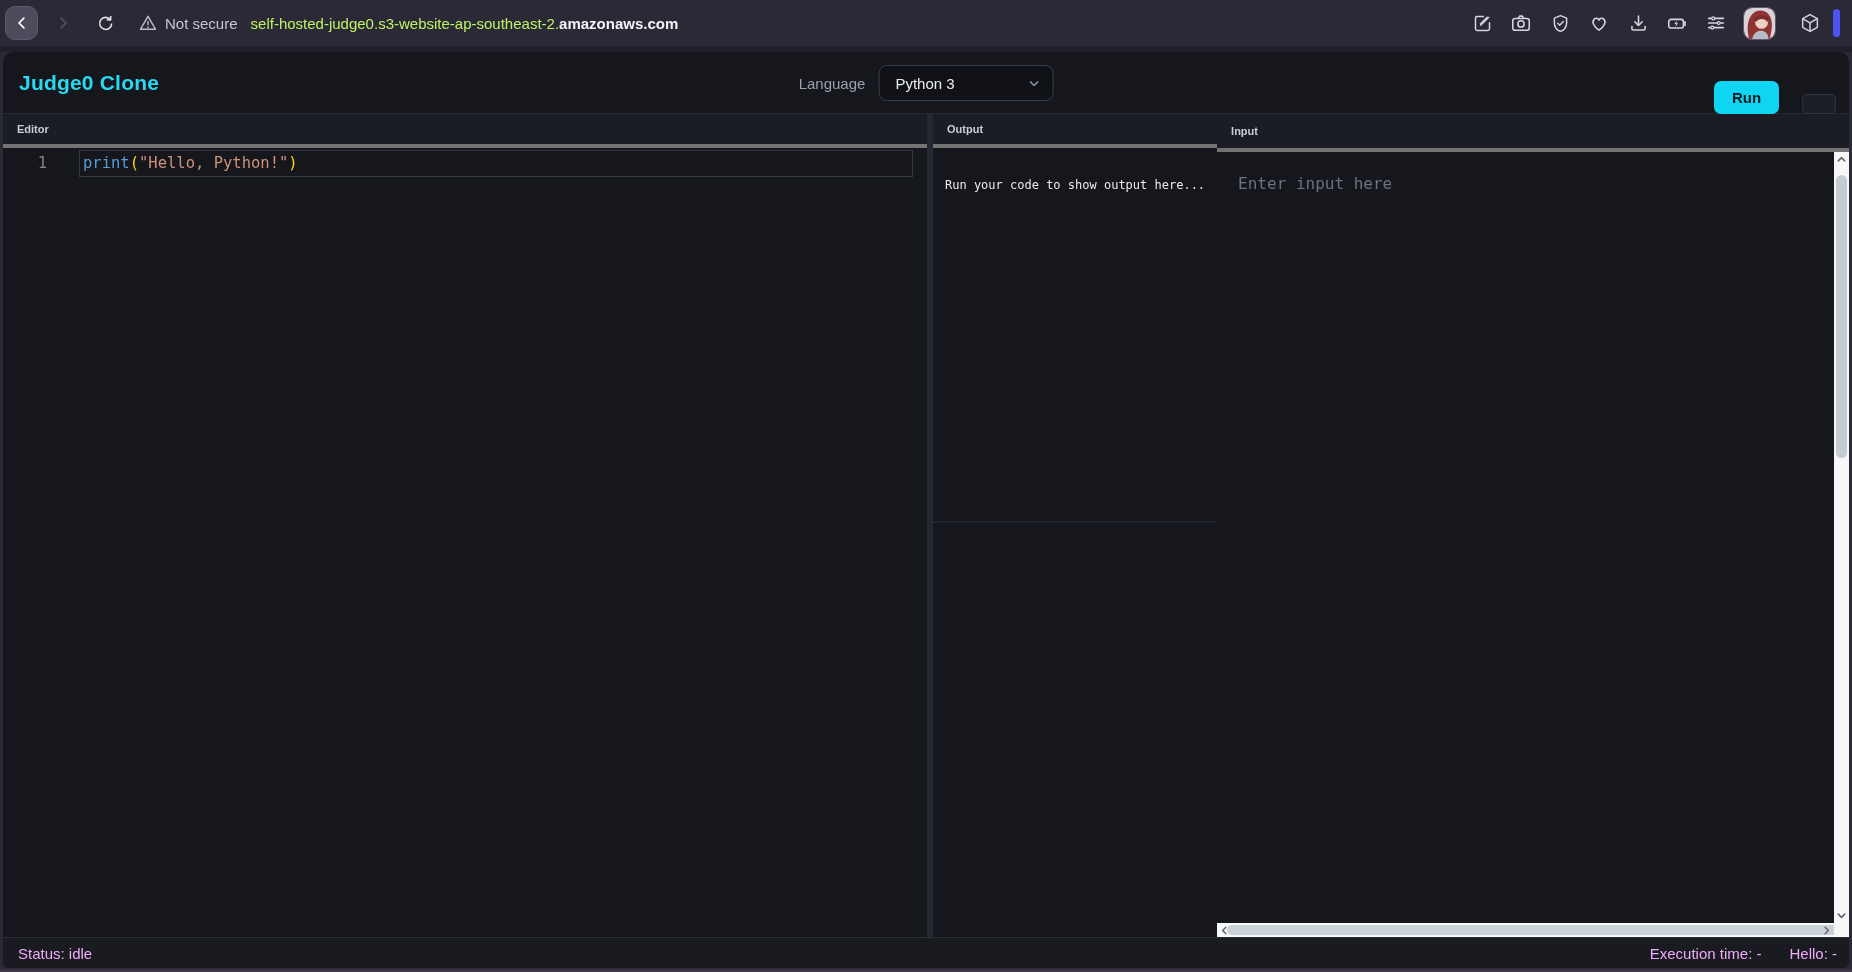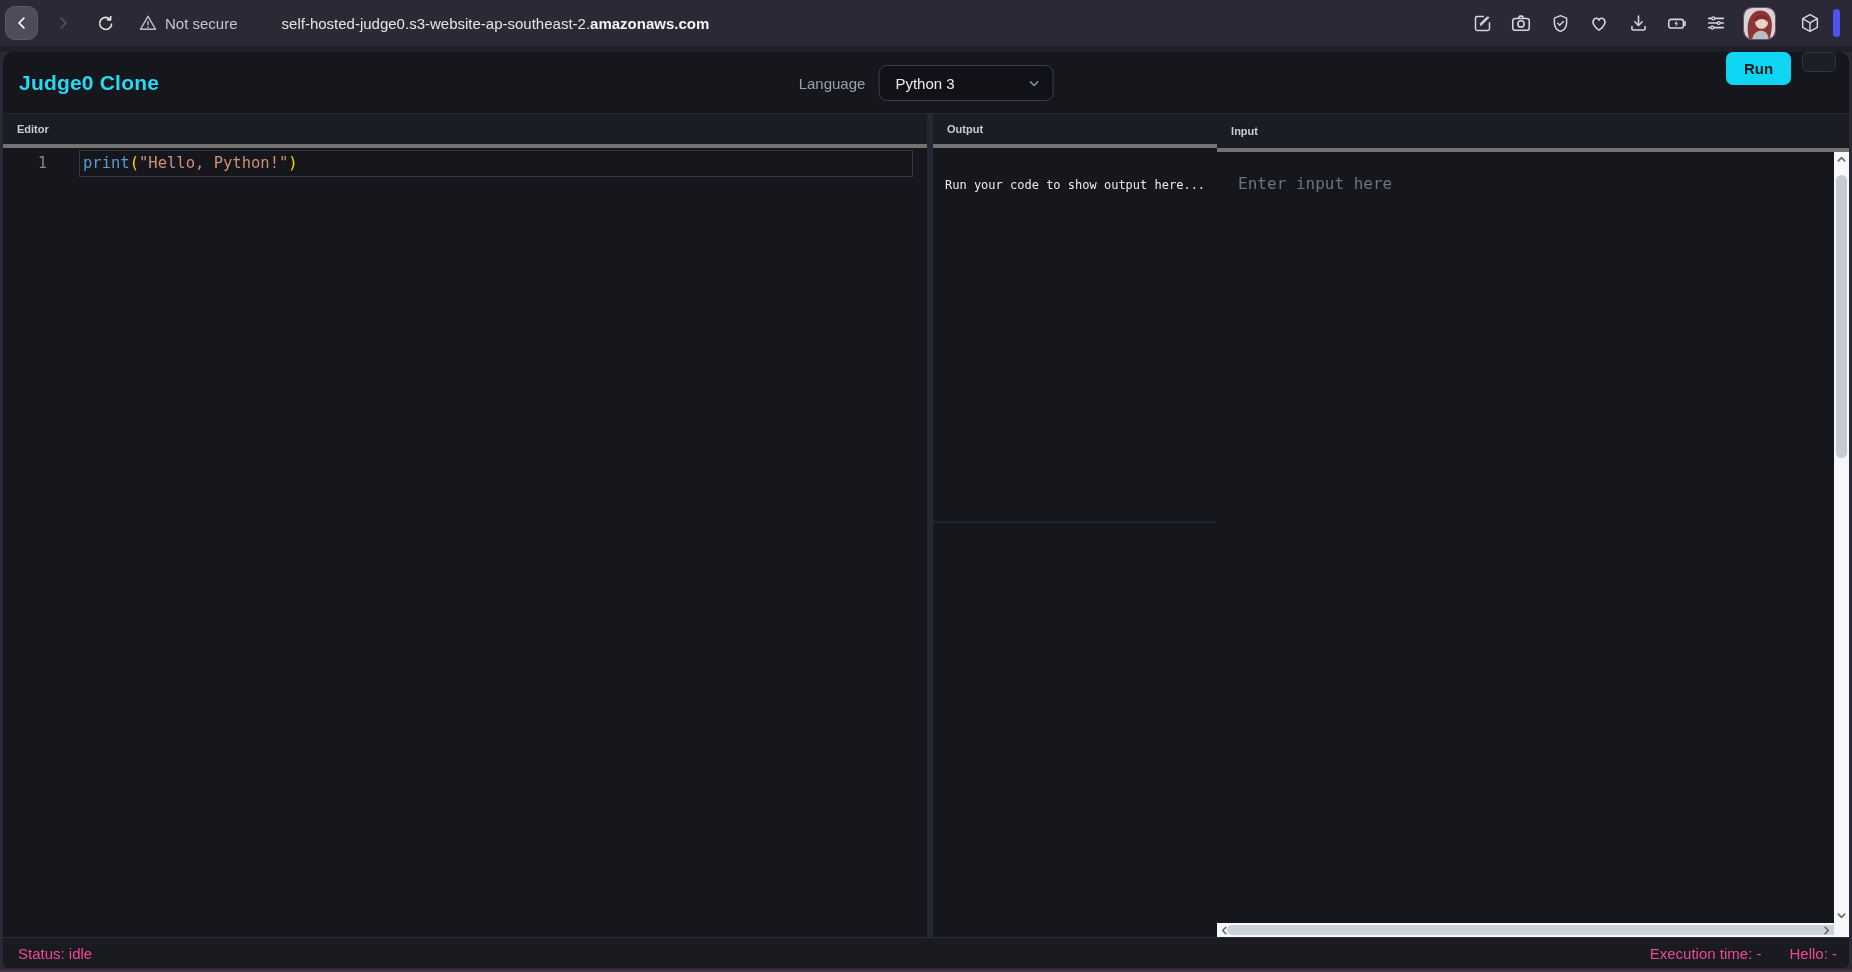--- a/index.html
+++ b/index.html
@@ -10,21 +10,21 @@
   .chrome { position:absolute; top:0; left:0; width:1852px; height:46px;
             display:flex; align-items:center; padding:0 12px 0 5px; color:#d6d4de; }
   .chrome-strip { position:absolute; top:46px; left:0; width:1852px; height:6px; background:#201e29; }
   .nav-btn { display:flex; align-items:center; justify-content:center; cursor:pointer; }
   .back-btn { width:33px; height:34px; background:#4e4b5c; border:1px solid #5d5a6b; border-radius:10px; }
   .fwd-btn { width:26px; height:30px; margin-left:12px; }
   .refresh-btn { width:26px; height:30px; margin-left:16px; }
   .security { display:flex; align-items:center; gap:7px; margin-left:20px; cursor:pointer; }
   .not-secure { font-size:15px; color:#c7c5d1; }
   .addr { flex:1; margin-left:13px; font-size:15px; white-space:nowrap; overflow:hidden; cursor:text; }
-  .addr .dim { color:#e5e5e5;margin-left:31px; }
+  .addr .dim { color:#bef264; }
   .addr .bold { color:#f4f3f8; font-weight:700; }
   .chrome-icons { display:flex; align-items:center; gap:17px; margin-right:20px; }
   .cicon { width:22px; height:22px; display:flex; align-items:center; justify-content:center; cursor:pointer; }
   .avatar { width:31px; height:31px; border-radius:8px; overflow:hidden; cursor:pointer; outline:1px solid #6a5470; }
   .corner-island { display:flex; align-items:center; gap:12px; margin-left:4px; }
   .accent-bar { width:7px; height:28px; border-radius:4px; background:#4b53f0; cursor:pointer; }
 
   
   .content { position:absolute; left:3px; top:52px; width:1846px; height:916px;
              background:#15171c; border-radius:10px 10px 6px 6px; overflow:hidden;
@@ -32,21 +32,21 @@
 
   .app-header { height:62px; flex:none; position:relative; border-bottom:1px solid #262a32;
                 display:flex; align-items:center; }
   .app-title { margin-left:16px; font-size:21px; font-weight:700; color:#29d8f1; letter-spacing:.2px; }
   .lang-group { position:absolute; left:50%; top:0; height:62px; transform:translateX(-50%);
                 display:flex; align-items:center; gap:13px; }
   .lang-label { font-size:15px; color:#9aa0ab; }
   .lang-select { width:175px; height:36px; background:#101217; border:1px solid #3a3f4b; border-radius:8px;
                  display:flex; align-items:center; padding:0 12px 0 16px; cursor:pointer; }
   .lang-value { flex:1; font-size:15px; color:#eceef2; }
-  .right-group { position:absolute; right:13px; top:0; height:62px; display:flex; align-items:flex-start; gap:11px;padding-left:44px; }
+  .right-group { position:absolute; right:13px; top:0; height:62px; display:flex; align-items:flex-end; gap:23px;padding-left:44px; }
   .run-btn { width:65px; height:33px; background:#0ed6f2; border:none; border-radius:7px;
              font-family:"Liberation Sans",sans-serif; font-size:15px; font-weight:700; color:#031a1f; cursor:pointer; }
   .extra-btn { width:34px; height:20px; border-radius:5px; border:1px solid #2f333d; background:#1c1f27; cursor:pointer; }
 
   .main-row { flex:1; display:flex; min-height:0; }
   .panel-hdr { height:34px; flex:none; display:flex; align-items:center; padding-left:14px;
                background:#1a1d24; border-bottom:4px solid #737373;
                font-size:11px; font-weight:700; color:#c9cdd4; }
 
   
@@ -85,21 +85,21 @@
   .sb-btn { width:15px; height:15px; display:flex; align-items:center; justify-content:center; cursor:pointer; }
   .sb-btn-h { width:15px; height:14px; display:flex; align-items:center; justify-content:center; cursor:pointer; }
   .sb-thumb-v { position:absolute; left:2px; width:11px; top:23px; height:283px; background:#c6cbd3; border-radius:6px; cursor:pointer; }
   .sb-btn-down { position:absolute; bottom:0; left:0; }
   .sb-thumb-h { position:absolute; left:10px; width:857px; top:2px; height:10px; background:#ccd2da; border-radius:6px; cursor:pointer; }
   .sb-btn-right { position:absolute; right:0; top:0; }
 
   
   .status-bar { height:31px; flex:none; border-top:1px solid #2a2e36; background:#191b21;
                 display:flex; align-items:center; justify-content:space-between; padding:0 12px 0 15px;
-                font-size:15px; color:#ec4899; }
+                font-size:15px; color:#f0abfc; }
   .status-right { display:flex; gap:28px; }
 
   .bottom-edge { position:absolute; left:0; bottom:0; width:1852px; height:4px;
                  background:linear-gradient(180deg,#2b2936 0%, #463a4b 100%); }
 
   svg { display:block; }
 </style>
 </head>
 <body>
 

